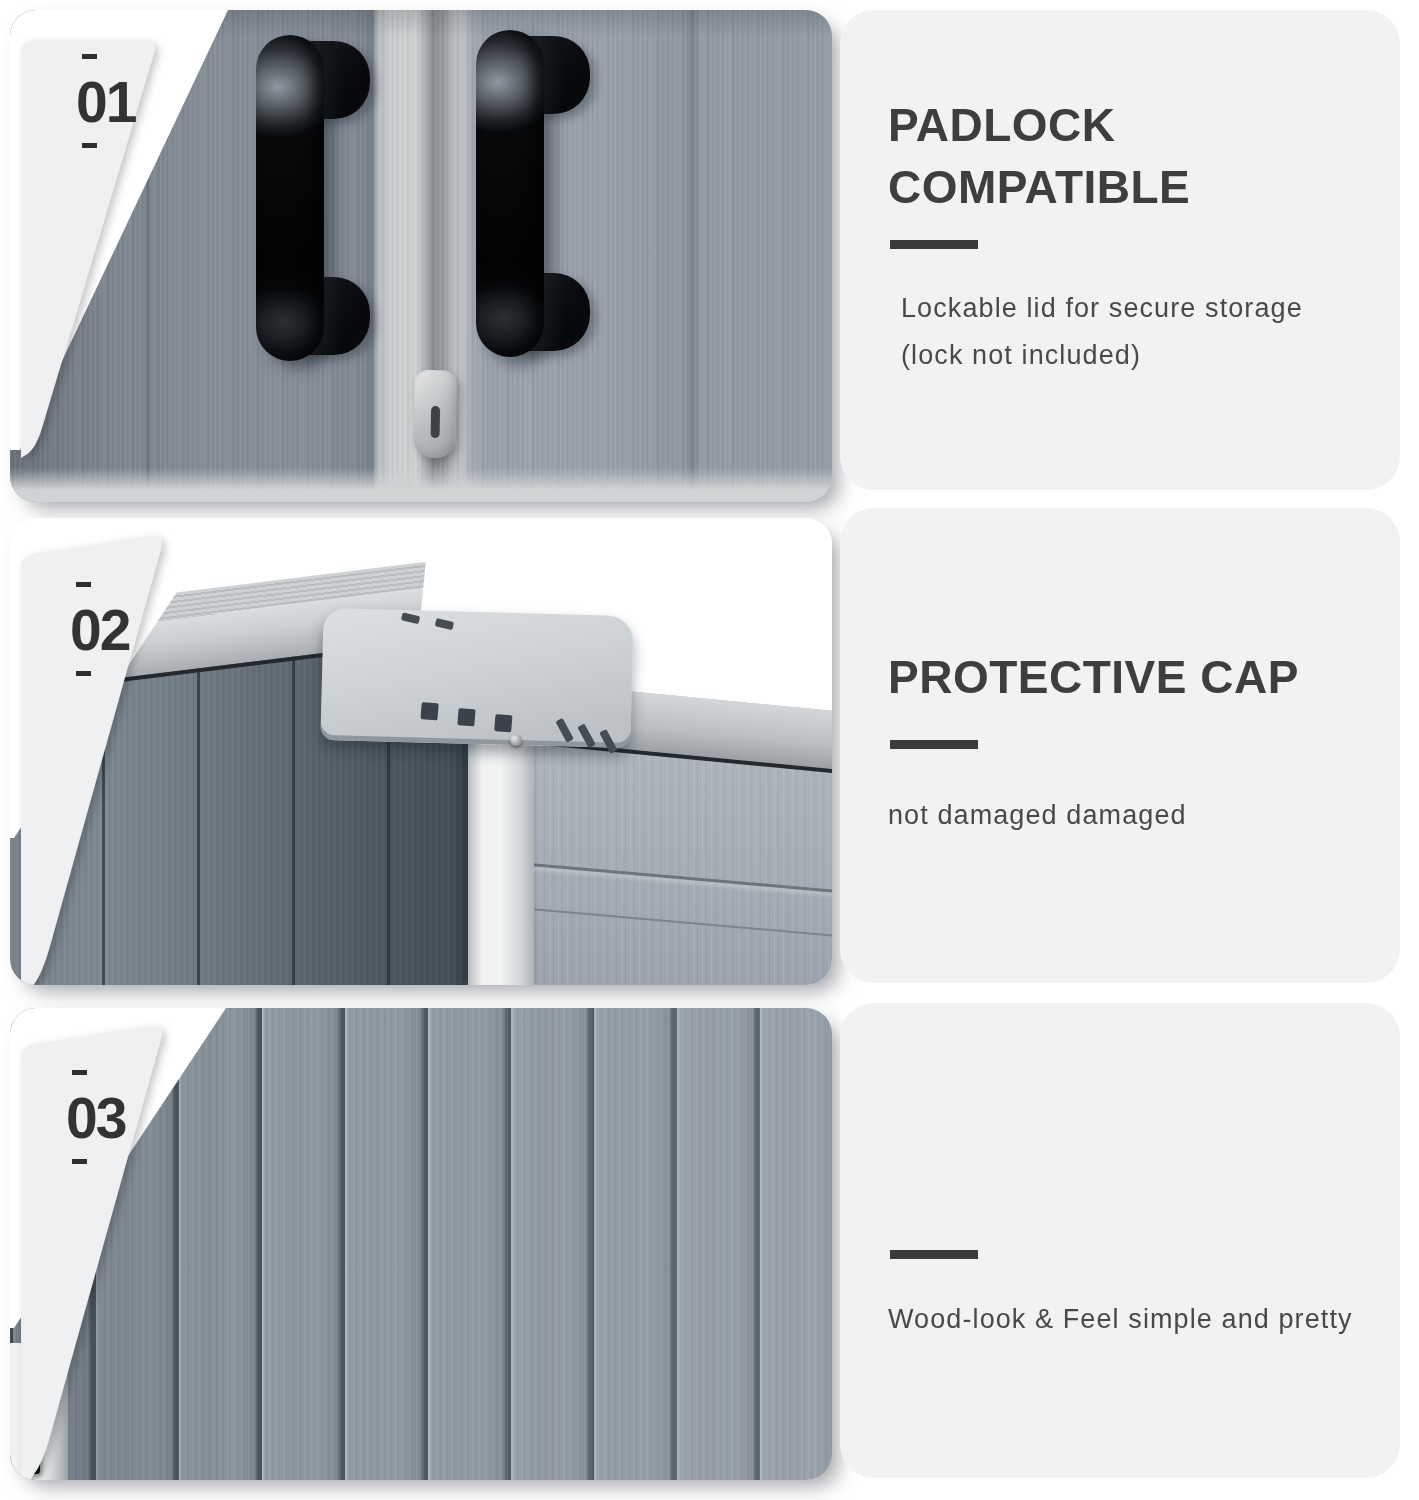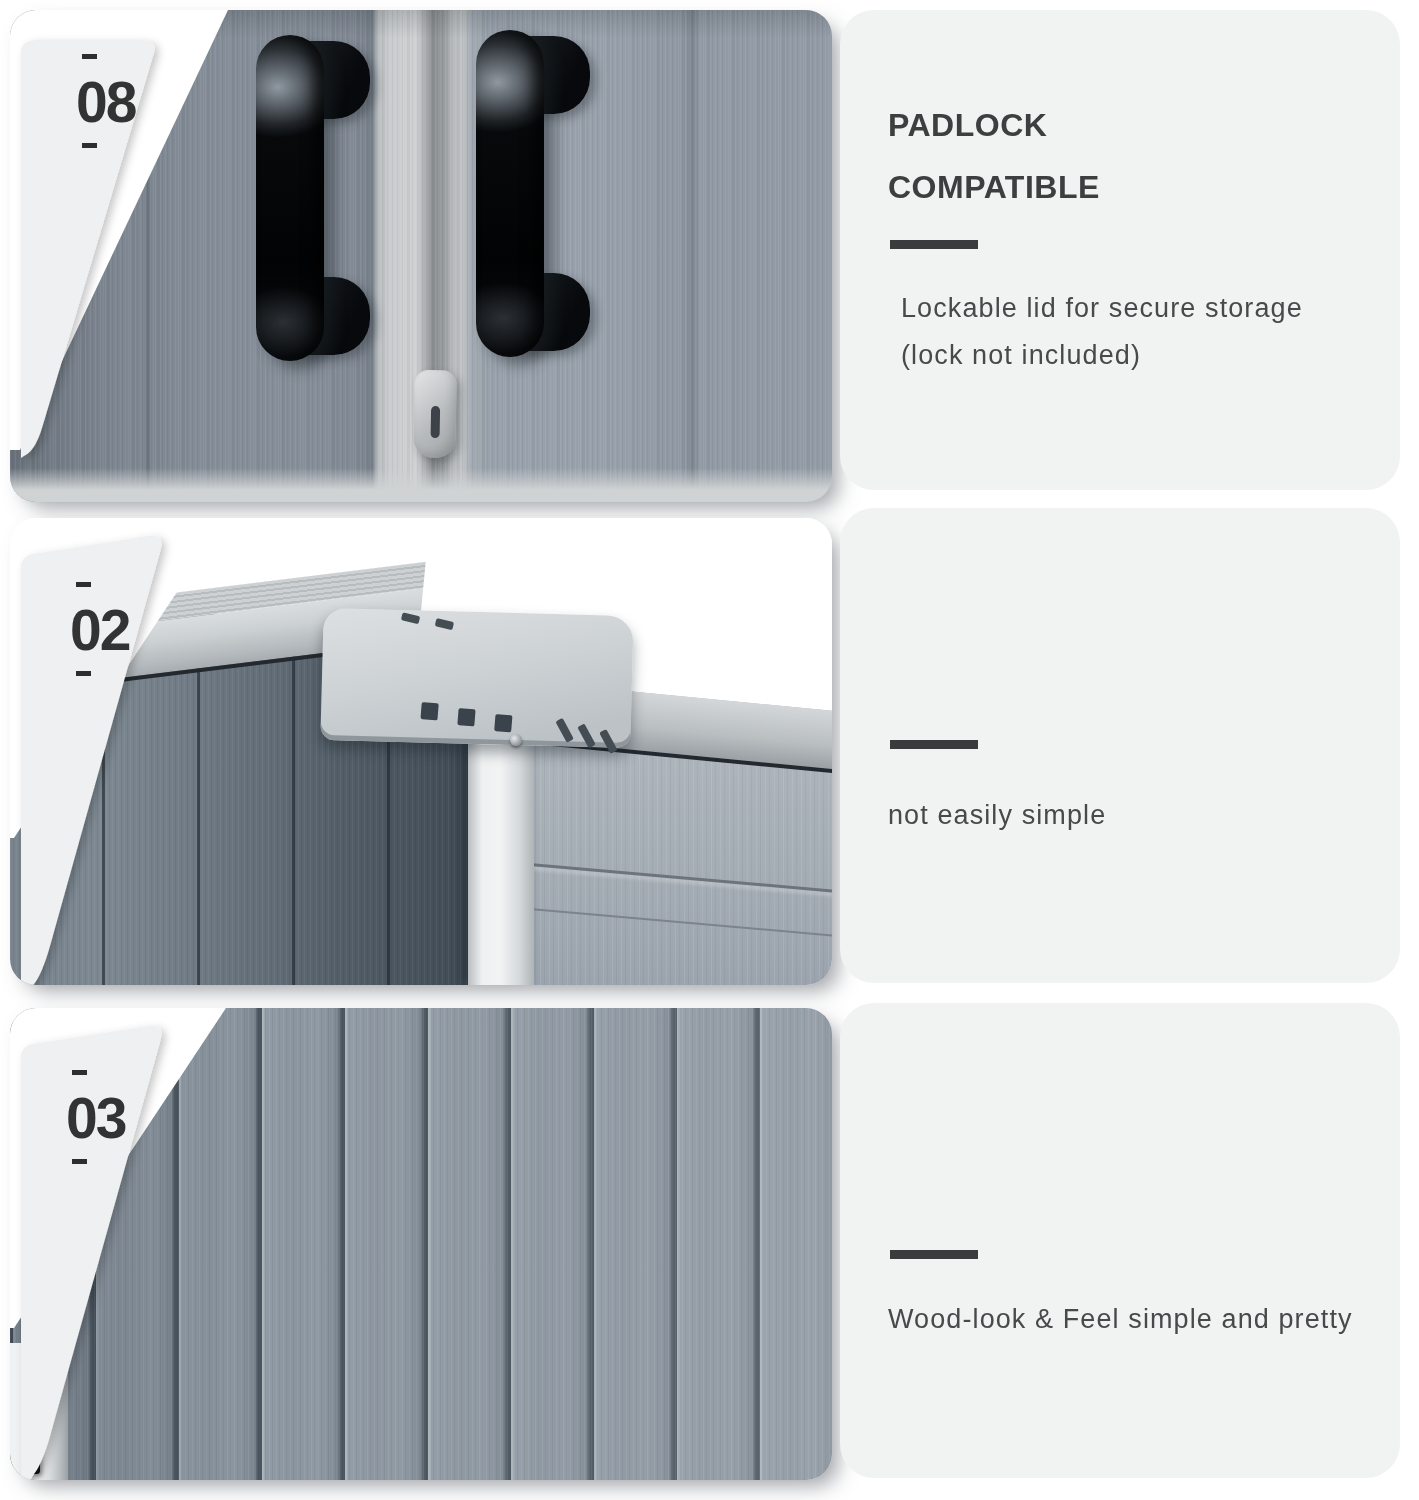--- a/index.html
+++ b/index.html
@@ -109,21 +109,21 @@
       background:linear-gradient(90deg,#f0f1f2 0 26px,#d8dbdd 40px,#b9bec1 50px,#9aa1a6 58px); }
   .p3-hinge { left:14px; top:388px; width:16px; height:78px; z-index:5; border-radius:3px;
       background:linear-gradient(180deg,#14181b 0,#2a3034 18px,#101417 20px,#33393d 38px,#0e1215 40px,#2c3236 58px,#0b0f12 78px);
       box-shadow:2px 2px 4px rgba(0,0,0,.4); }
 
   
   .panel { position:absolute; left:840px; width:560px; background:var(--panel_bg,#f1f2f2); border-radius:34px; }
   #panel1 { top:10px;   height:480px; }
   #panel2 { top:508px;  height:475px; }
   #panel3 { top:1003px; height:475px; }
-  .title { position:absolute; left:48px; font-size:32px; font-weight:bold; color:var(--title_text,#3d3e40);
+  .title { position:absolute; left:48px; font-size:46px; font-weight:bold; color:var(--title_text,#3d3e40);
            letter-spacing:.5px; line-height:62px; }
   #panel1 .title { top:84px; } #panel2 .title { top:138px; } #panel3 .title { top:148px; }
   .title span { display:block; }
   .bar { position:absolute; left:50px; width:88px; height:9px; background:var(--accent_bar,#3a3b3c); }
   #panel1 .bar { top:230px; } #panel2 .bar { top:232px; } #panel3 .bar { top:247px; }
   .body { position:absolute; left:48px; font-size:27px; color:var(--body_text,#48494b);
           letter-spacing:1.1px; line-height:47px; }
   #panel1 .body { top:262px; } #panel2 .body { top:284px; } #panel3 .body { top:293px; }
   .body span { display:block; }
 </style>
@@ -149,21 +149,21 @@
       <defs>
           <filter id="ds1" x="-20%" y="-20%" width="140%" height="140%">
         <feDropShadow dx="4" dy="3" stdDeviation="4" flood-color="#000" flood-opacity="0.22"></feDropShadow>
       </filter>
         </defs>
       <path d="M0,0 L218,0 L10,440 L0,440 Z" fill="#ffffff"></path>
       <path d="M28,30 L132,30 Q149,30 143,46 L32,418 Q25,441 14,446 L11,448 L11,42 Q11,30 28,30 Z" style="fill:var(--card_bg,#eef0f1)" filter="url(#ds1)"></path>
     </svg>
     <div class="num-label">
       <span class="tick"></span>
-      <div class="num">08</div>
+      <div class="num">01</div>
       <span class="tick"></span>
     </div>
   </div>
   <aside class="panel" id="panel1">
     <h2 class="title" style="margin:0">
       <span>PADLOCK</span>
       <span>COMPATIBLE</span>
     </h2>
     <div class="bar"></div>
     <p class="body" style="margin:13px">
@@ -210,23 +210,27 @@
       <path d="M0,0 L216,0 L4,320 L0,320 Z" fill="#ffffff"></path>
       <path d="M30,35 L138,18 Q156,15 150,34 L40,428 Q32,456 24,466 L17,477 L11,477 L11,49 Q11,36 30,35 Z" style="fill:var(--card_bg,#eef0f1)" filter="url(#ds2)"></path>
     </svg>
     <div class="num-label">
       <span class="tick"></span>
       <div class="num">02</div>
       <span class="tick"></span>
     </div>
   </div>
   <aside class="panel" id="panel2">
+    <h2 class="title" style="margin:0">
+      <span>PROTECTIVE CAP</span>
+      <span></span>
+    </h2>
     <div class="bar"></div>
     <p class="body" style="margin:0">
-      <span>not easily simple</span>
+      <span>not damaged damaged</span>
     </p>
   </aside>
 
   <div class="photo" id="photo3">
     <div class="layer p3-planks"></div>
     <div class="layer p3-post"></div>
     <div class="layer p3-hinge"></div>
     <svg class="wedge-svg" width="822" height="500">
       <defs>
           <filter id="ds3" x="-20%" y="-20%" width="140%" height="140%">

